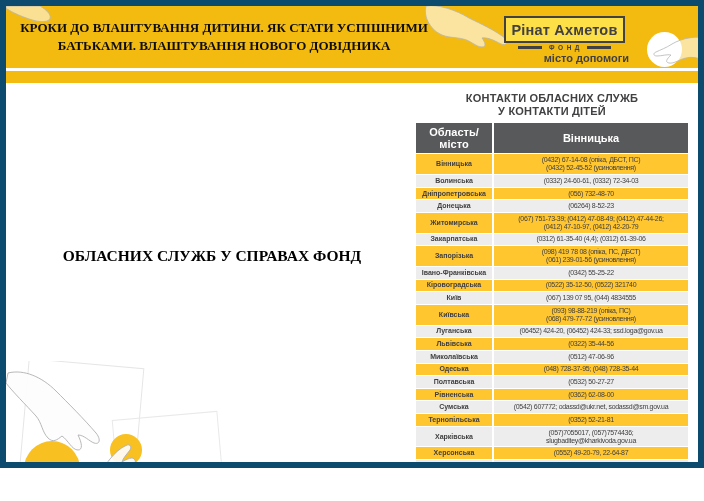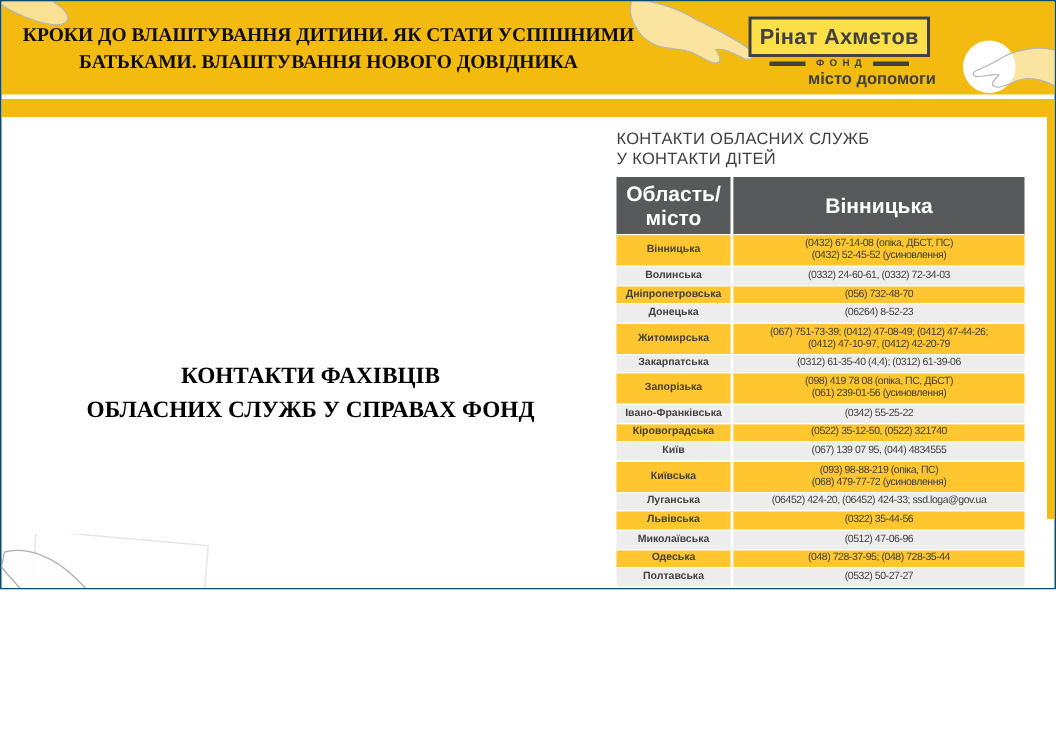--- a/index.html
+++ b/index.html
@@ -6,22 +6,22 @@
     --band-yellow:#F3BB10;
     --row-yellow:#FFC62F;
     --row-gray:#EDEDED;
     --header-row-gray:#58595B;
     --text-dark:#414042;
     --decor-square-gray:#5E5E5E;
   }
   *{margin:0;padding:0;box-sizing:border-box;}
   html,body{background:#fff;}
   .slide{
-    position:relative;width:704px;height:393px;background:#fff;
-    border:1px solid #0c4a6e;overflow:hidden;
+    position:relative;width:704px;height:468px;background:#fff;
+    border:6px solid #0c4a6e;overflow:hidden;
     font-family:"Liberation Sans", sans-serif;color:var(--text-dark);
   }
   
   .band{position:absolute;left:0;top:0;width:704px;height:62px;background:var(--band-yellow);z-index:1;}
   .band-strip{position:absolute;left:0;top:65px;width:704px;height:12px;background:var(--band-yellow);z-index:1;}
   .right-strip{position:absolute;left:697px;top:77px;width:7px;height:268px;background:var(--band-yellow);z-index:1;}
   .corner-block{position:absolute;left:690px;top:488px;width:14px;height:13px;background:var(--band-yellow);z-index:1;}
   .bottom-line{position:absolute;left:400px;top:492px;width:288px;height:1px;background:#dcdcdc;z-index:1;}
 
   .band-title{
@@ -45,27 +45,27 @@
 
   
   .main-title{
     position:absolute;left:18px;top:238px;width:376px;z-index:2;
     text-align:center;font-family:"Liberation Serif", serif;font-weight:bold;
     font-size:15.5px;line-height:1.5;color:#000;
   }
   
   .table-wrap{position:absolute;left:410px;top:86px;width:272px;z-index:2;}
   .table-title{
-    text-align:left;font-weight:normal;font-size:11px;line-height:1.2;
+    text-align:center;font-weight:bold;font-size:11px;line-height:1.2;
     color:var(--text-dark);letter-spacing:.2px;margin-bottom:5px;
   }
   table.contacts{width:100%;border-collapse:separate;border-spacing:0;table-layout:fixed;}
   table.contacts col.c1{width:78px;}
   table.contacts th{
-    background:var(--header-row-gray);color:#fff;font-size:14px;font-weight:bold;
+    background:var(--header-row-gray);color:#fff;font-size:11px;font-weight:bold;
     padding:3px 2px;text-align:center;border-bottom:1px solid #fff;
   }
   table.contacts th:first-child{border-right:2px solid #fff;}
   table.contacts td{
     font-size:7px;line-height:1.15;padding:1.8px 2px;text-align:center;
     border-bottom:1px solid #fff;overflow:hidden;color:var(--text-dark);
   }
   td.region-cell{font-size:7.8px;font-weight:600;border-right:2px solid #fff;}
   td.contacts-cell{white-space:pre-line;letter-spacing:-0.3px;}
   tr.row-yellow td{background:var(--row-yellow);}
@@ -104,21 +104,20 @@
     <div class="logo-box">Рінат Ахметов</div>
     <div class="fond-row">
       <span class="fond-line"></span>
       <span class="fond-text">ФОНД</span>
       <span class="fond-line"></span>
     </div>
     <div class="tagline">місто допомоги</div>
   </div>
 
   <div class="main-title">
-    <div>КОНТАКТИ ФАХІВЦІВ</div>
     <div>ОБЛАСНИХ СЛУЖБ У СПРАВАХ ФОНД</div>
   </div>
 
   <div class="table-wrap">
     <div class="table-title">
       <div>КОНТАКТИ ОБЛАСНИХ СЛУЖБ</div>
       <div>У КОНТАКТИ ДІТЕЙ</div>
     </div>
     <table class="contacts">
       <colgroup>

